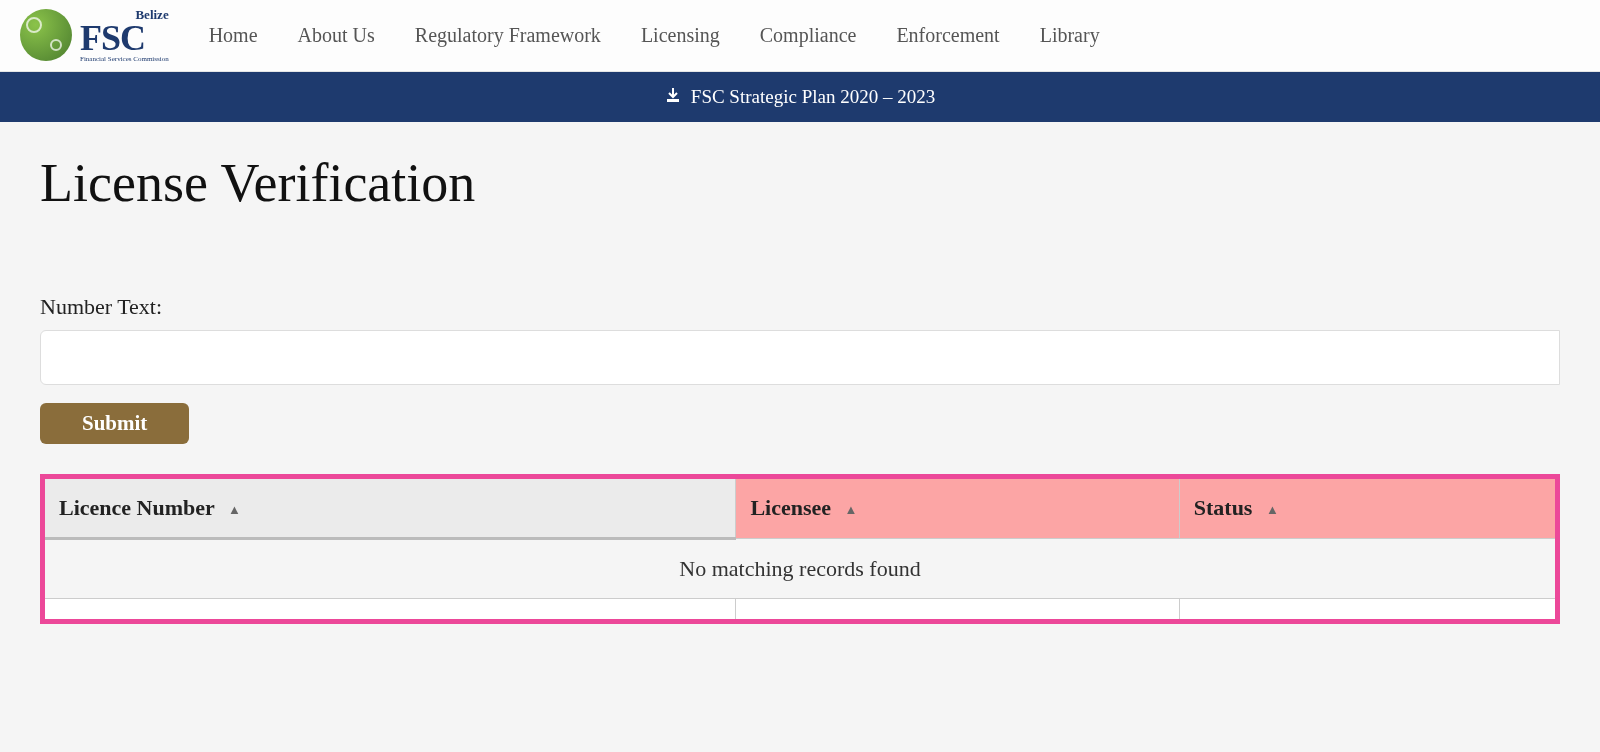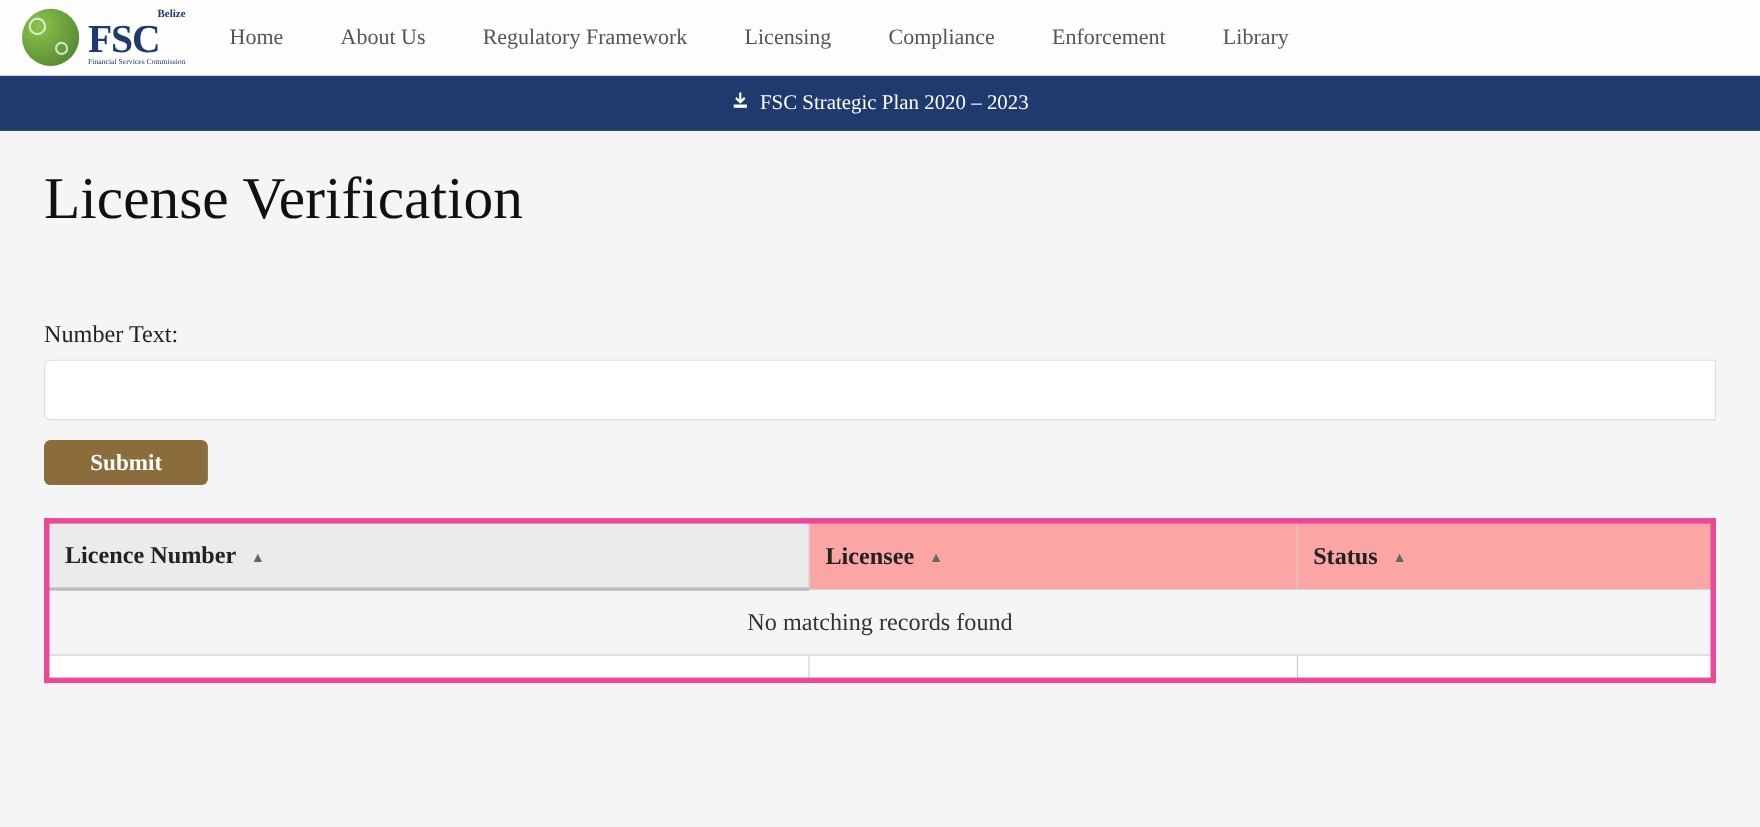--- a/index.html
+++ b/index.html
@@ -53,41 +53,41 @@
       border: 2px solid rgba(255,255,255,0.7);
       border-radius: 50%;
     }
     .logo-text {
       display: flex;
       flex-direction: column;
       line-height: 1;
     }
     .logo-belize {
       color: #1e3a6e;
-      font-size: 10px;
+      font-size: 13px;
       font-weight: bold;
       text-align: right;
       margin-bottom: 2px;
     }
     .logo-fsc {
       color: #1e3a6e;
       font-size: 36px;
       font-weight: bold;
       letter-spacing: -1px;
       line-height: 0.85;
     }
     .logo-sub {
       color: #1e3a6e;
       font-size: 7px;
       text-align: center;
       margin-top: 2px;
     }
     .nav {
       display: flex;
-      gap: 52px;
+      gap: 40px;
     }
     .nav-item {
       color: #555;
       font-size: 20px;
       text-decoration: none;
       cursor: pointer;
     }
     .banner {
       background: #1e3a6e;
       color: #fff;

